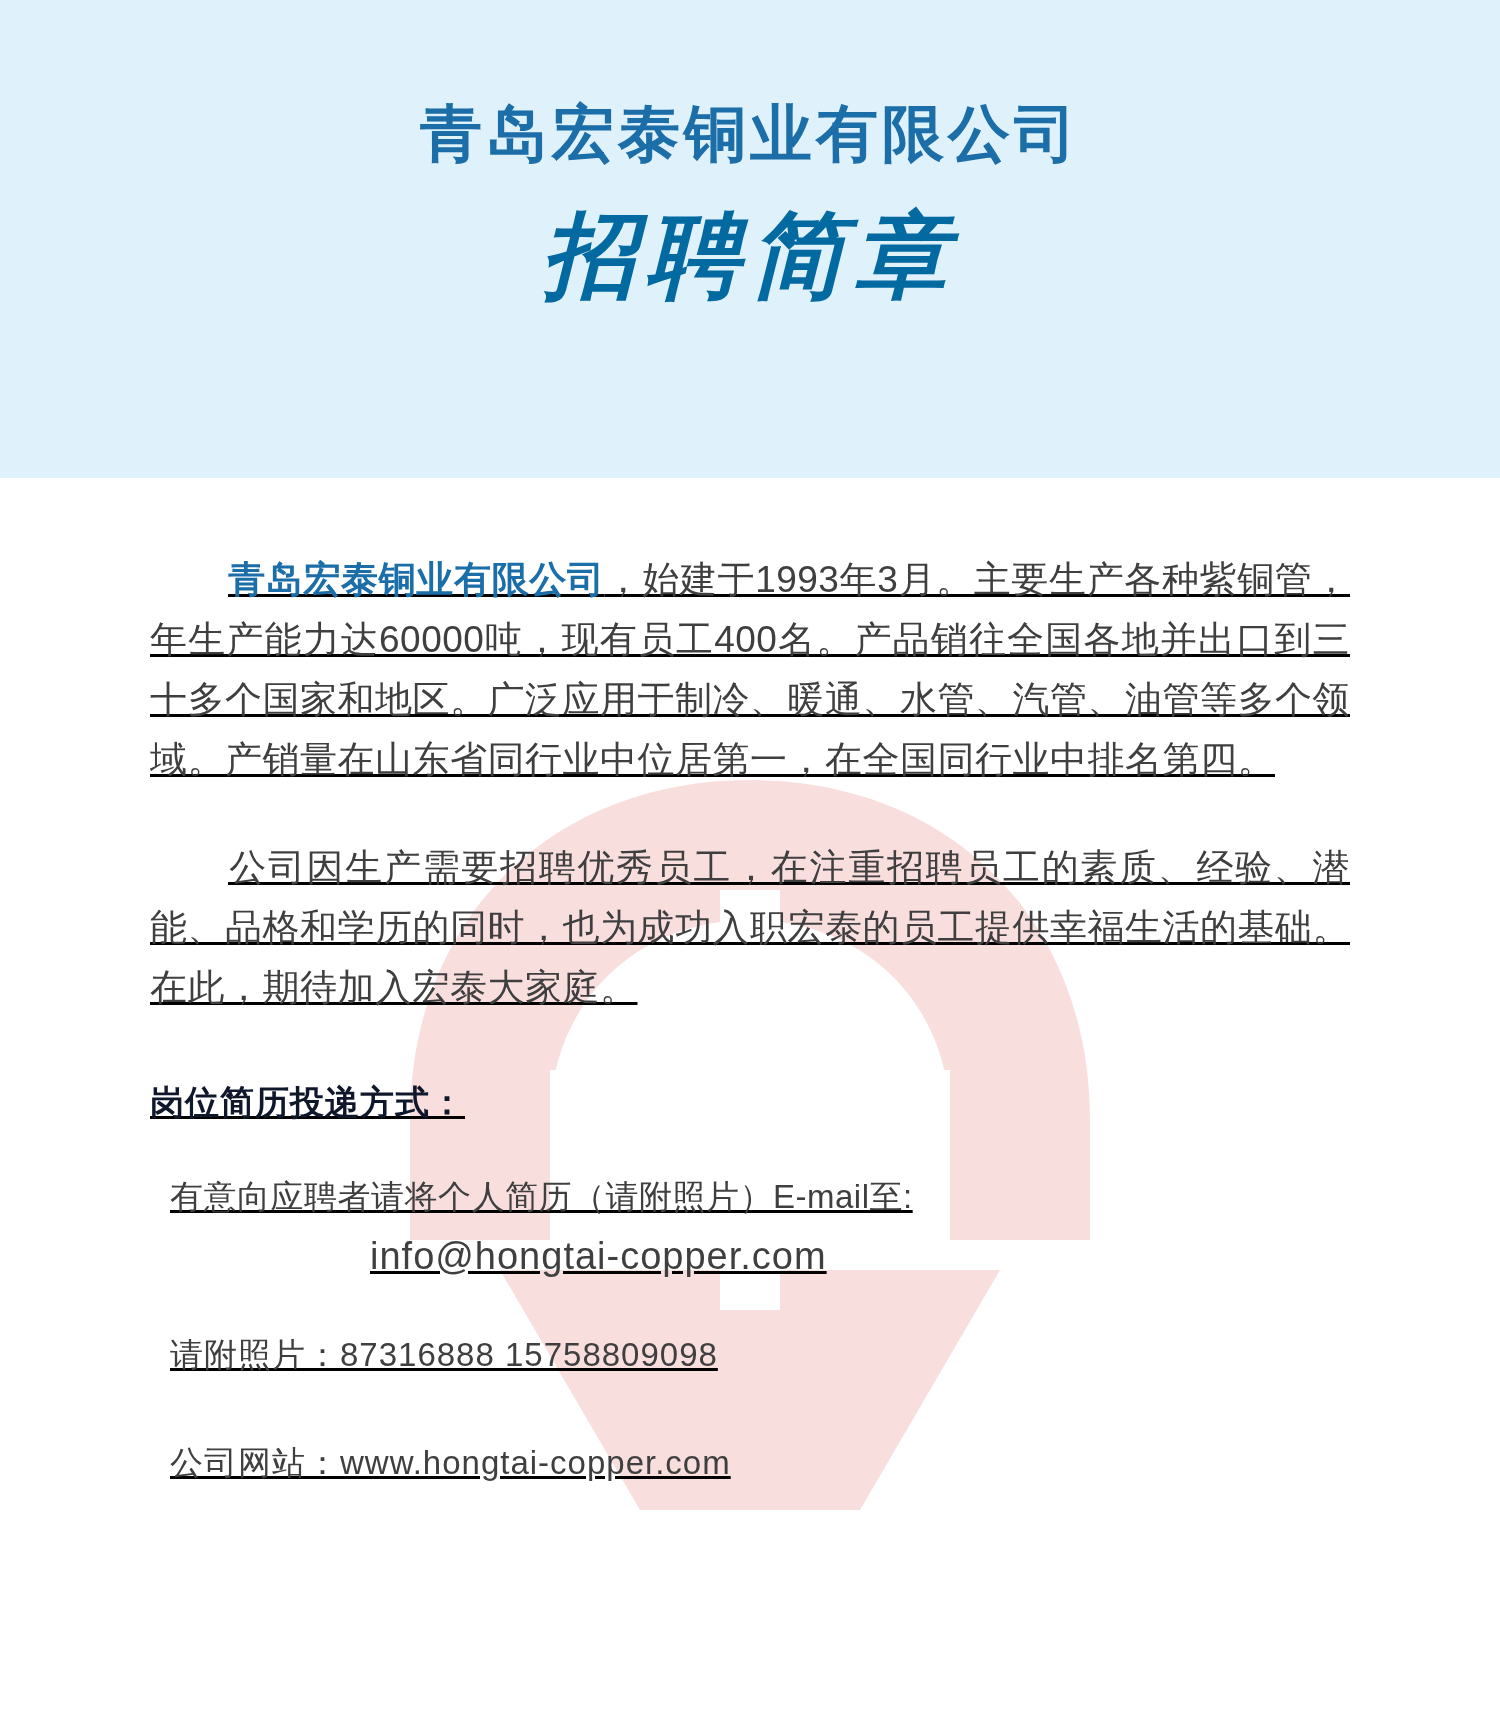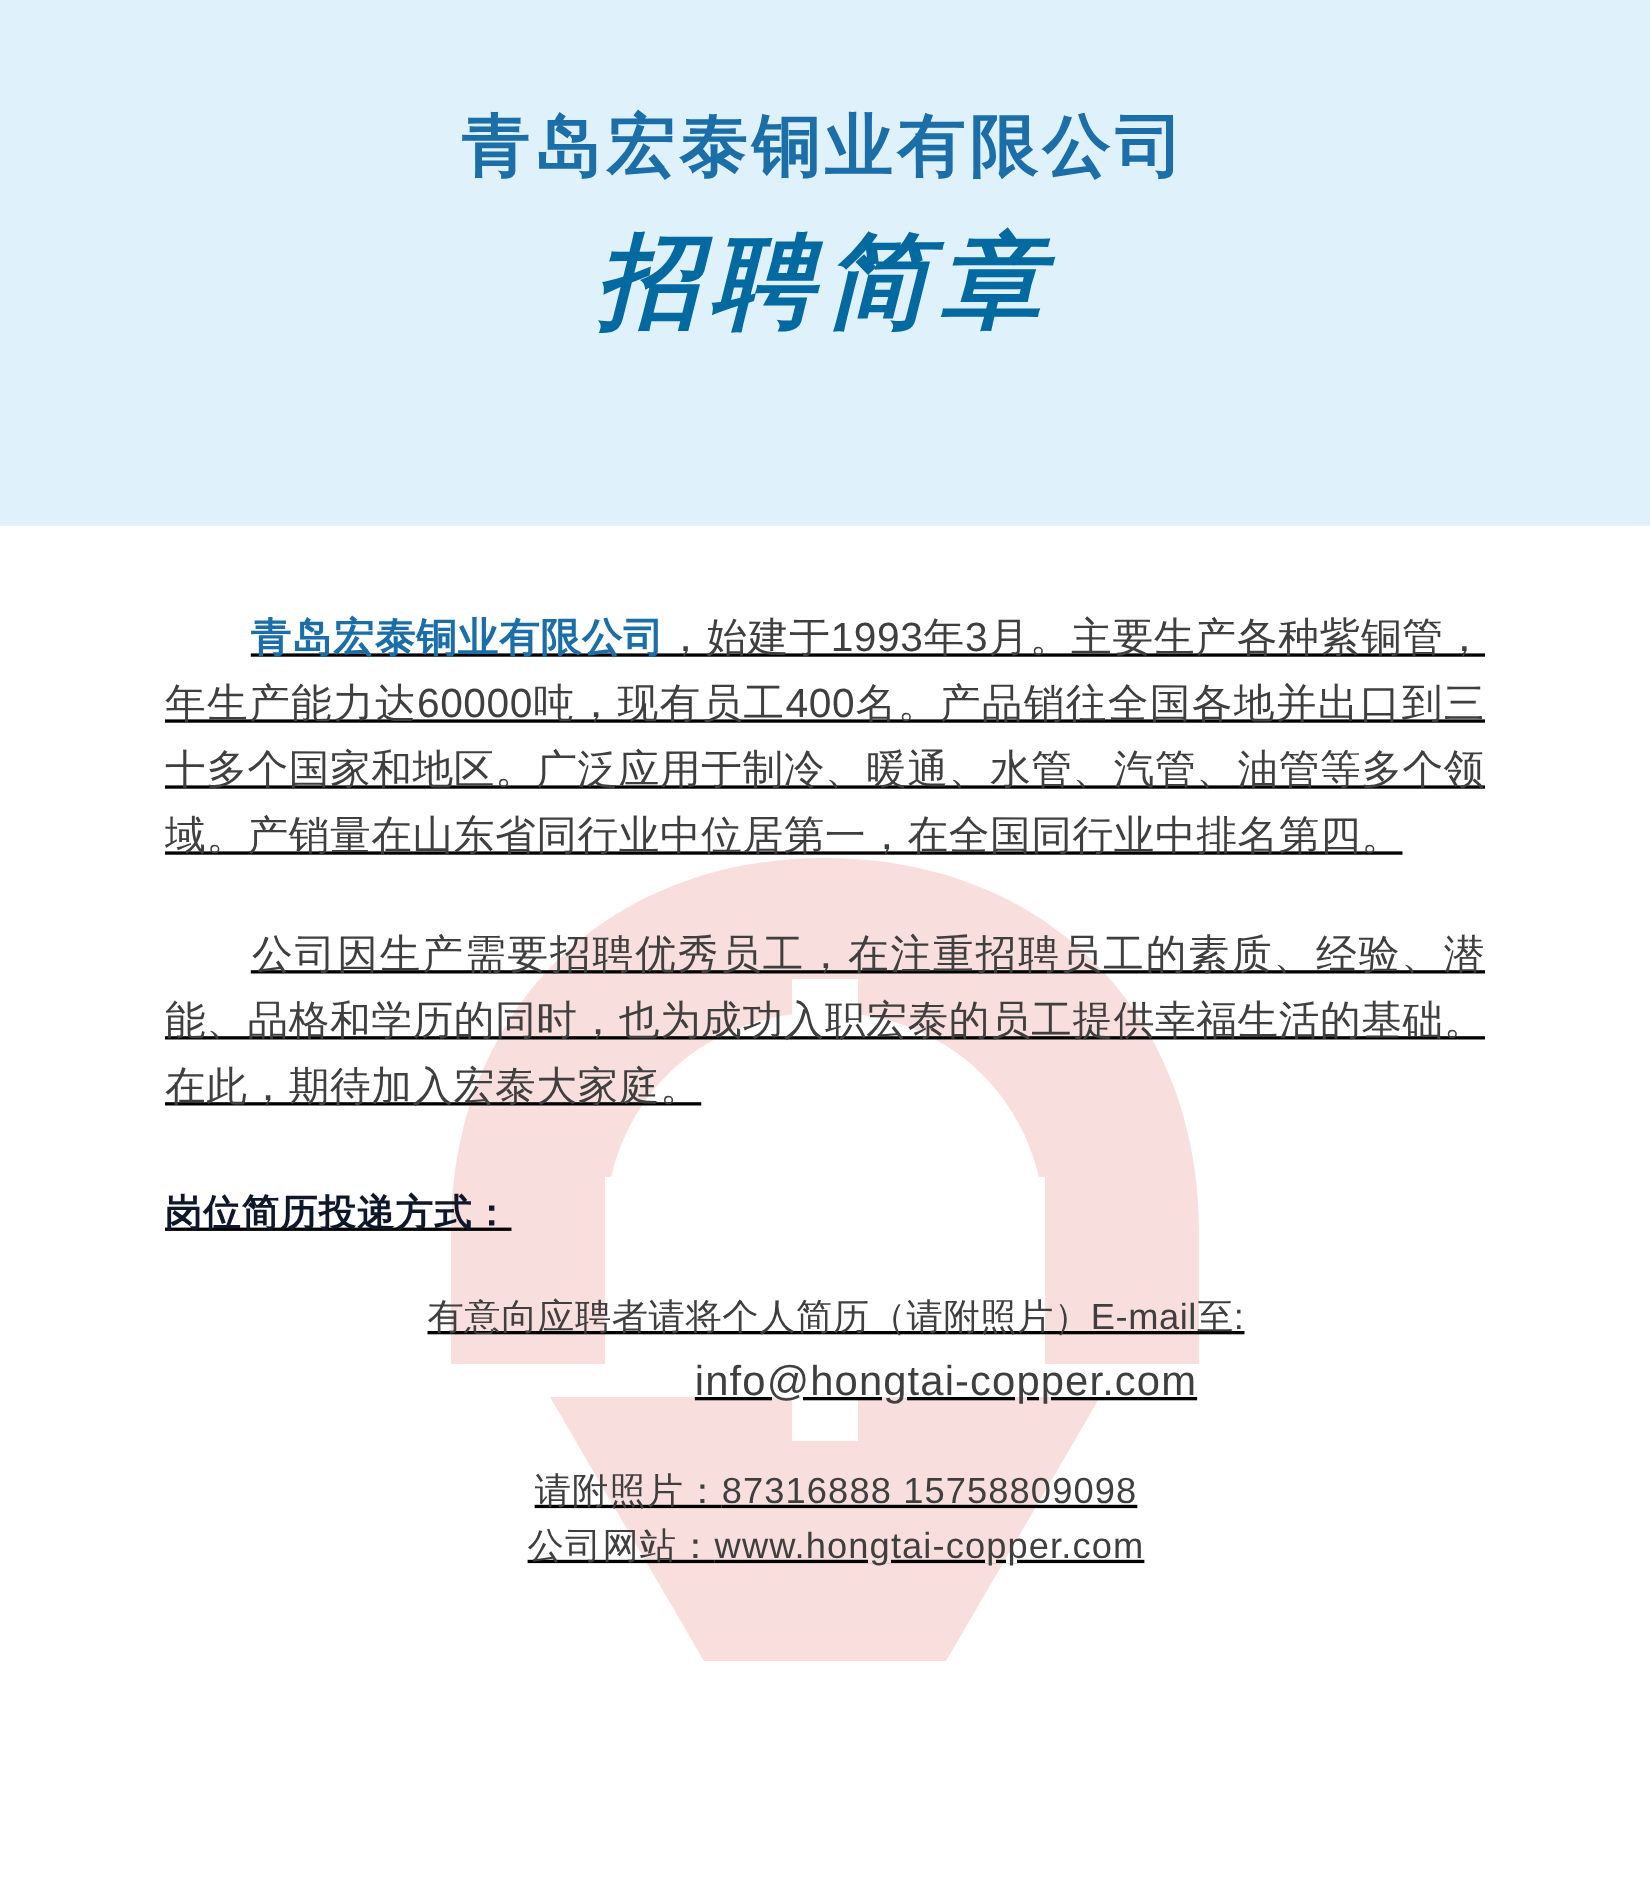--- a/index.html
+++ b/index.html
@@ -88,41 +88,41 @@
   .section-heading {
     margin-top: 62px;
     font-size: 34px;
     font-weight: bold;
     color: #0f172a;
     letter-spacing: 1px;
   }
 
   .contact-block {
     margin-top: 46px;
-    text-align: center;
   }
   .contact-line {
     font-size: 33px;
     color: #3f3f3f;
     line-height: 1.5;
     padding-left: 20px;
     letter-spacing: 0.5px;
   }
   .email-line {
     padding-left: 220px;
     margin-top: 14px;
     font-size: 38px;
     color: #3f3f3f;
     letter-spacing: 1px;
   }
   .contact-line.phone {
     margin-top: 52px;
     letter-spacing: 1px;
   }
   .contact-line.website {
+    margin-top: 58px;
     letter-spacing: 1px;
   }
 </style>
 </head>
 <body>
 
 <div class="header-band">
   <div class="company-name">青岛宏泰铜业有限公司</div>
   <div class="poster-title">招聘简章</div>
 </div>

